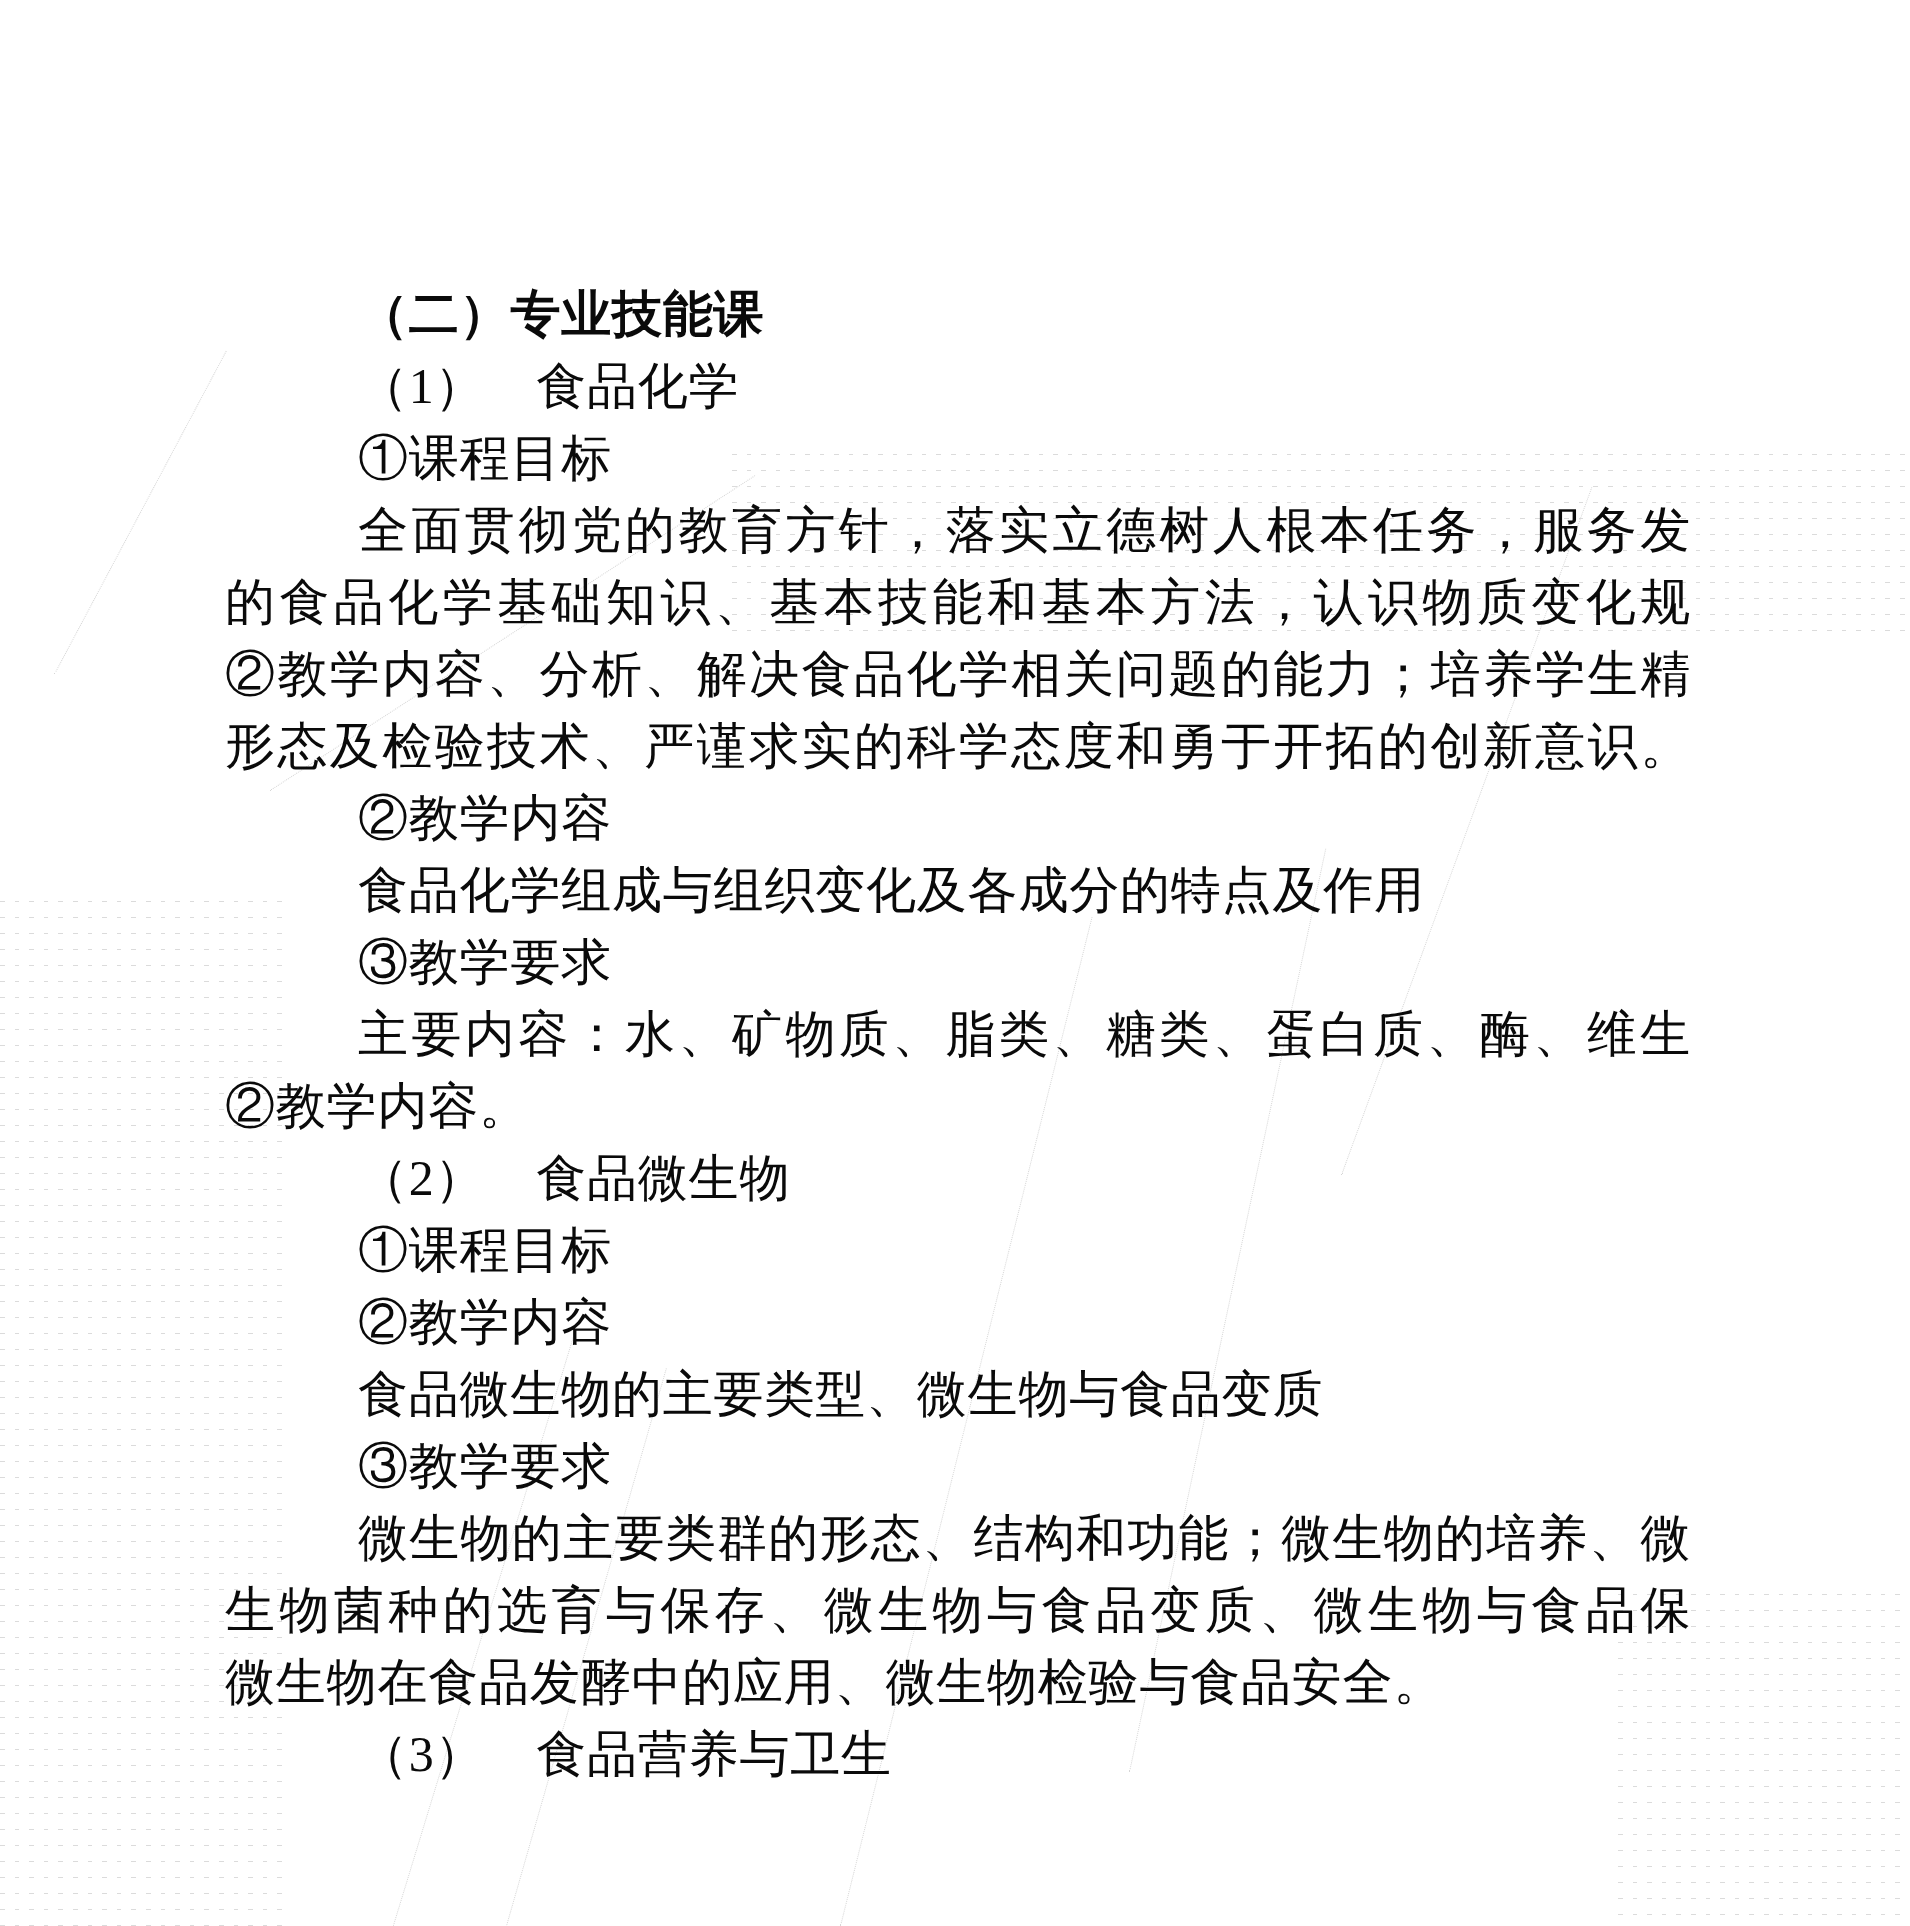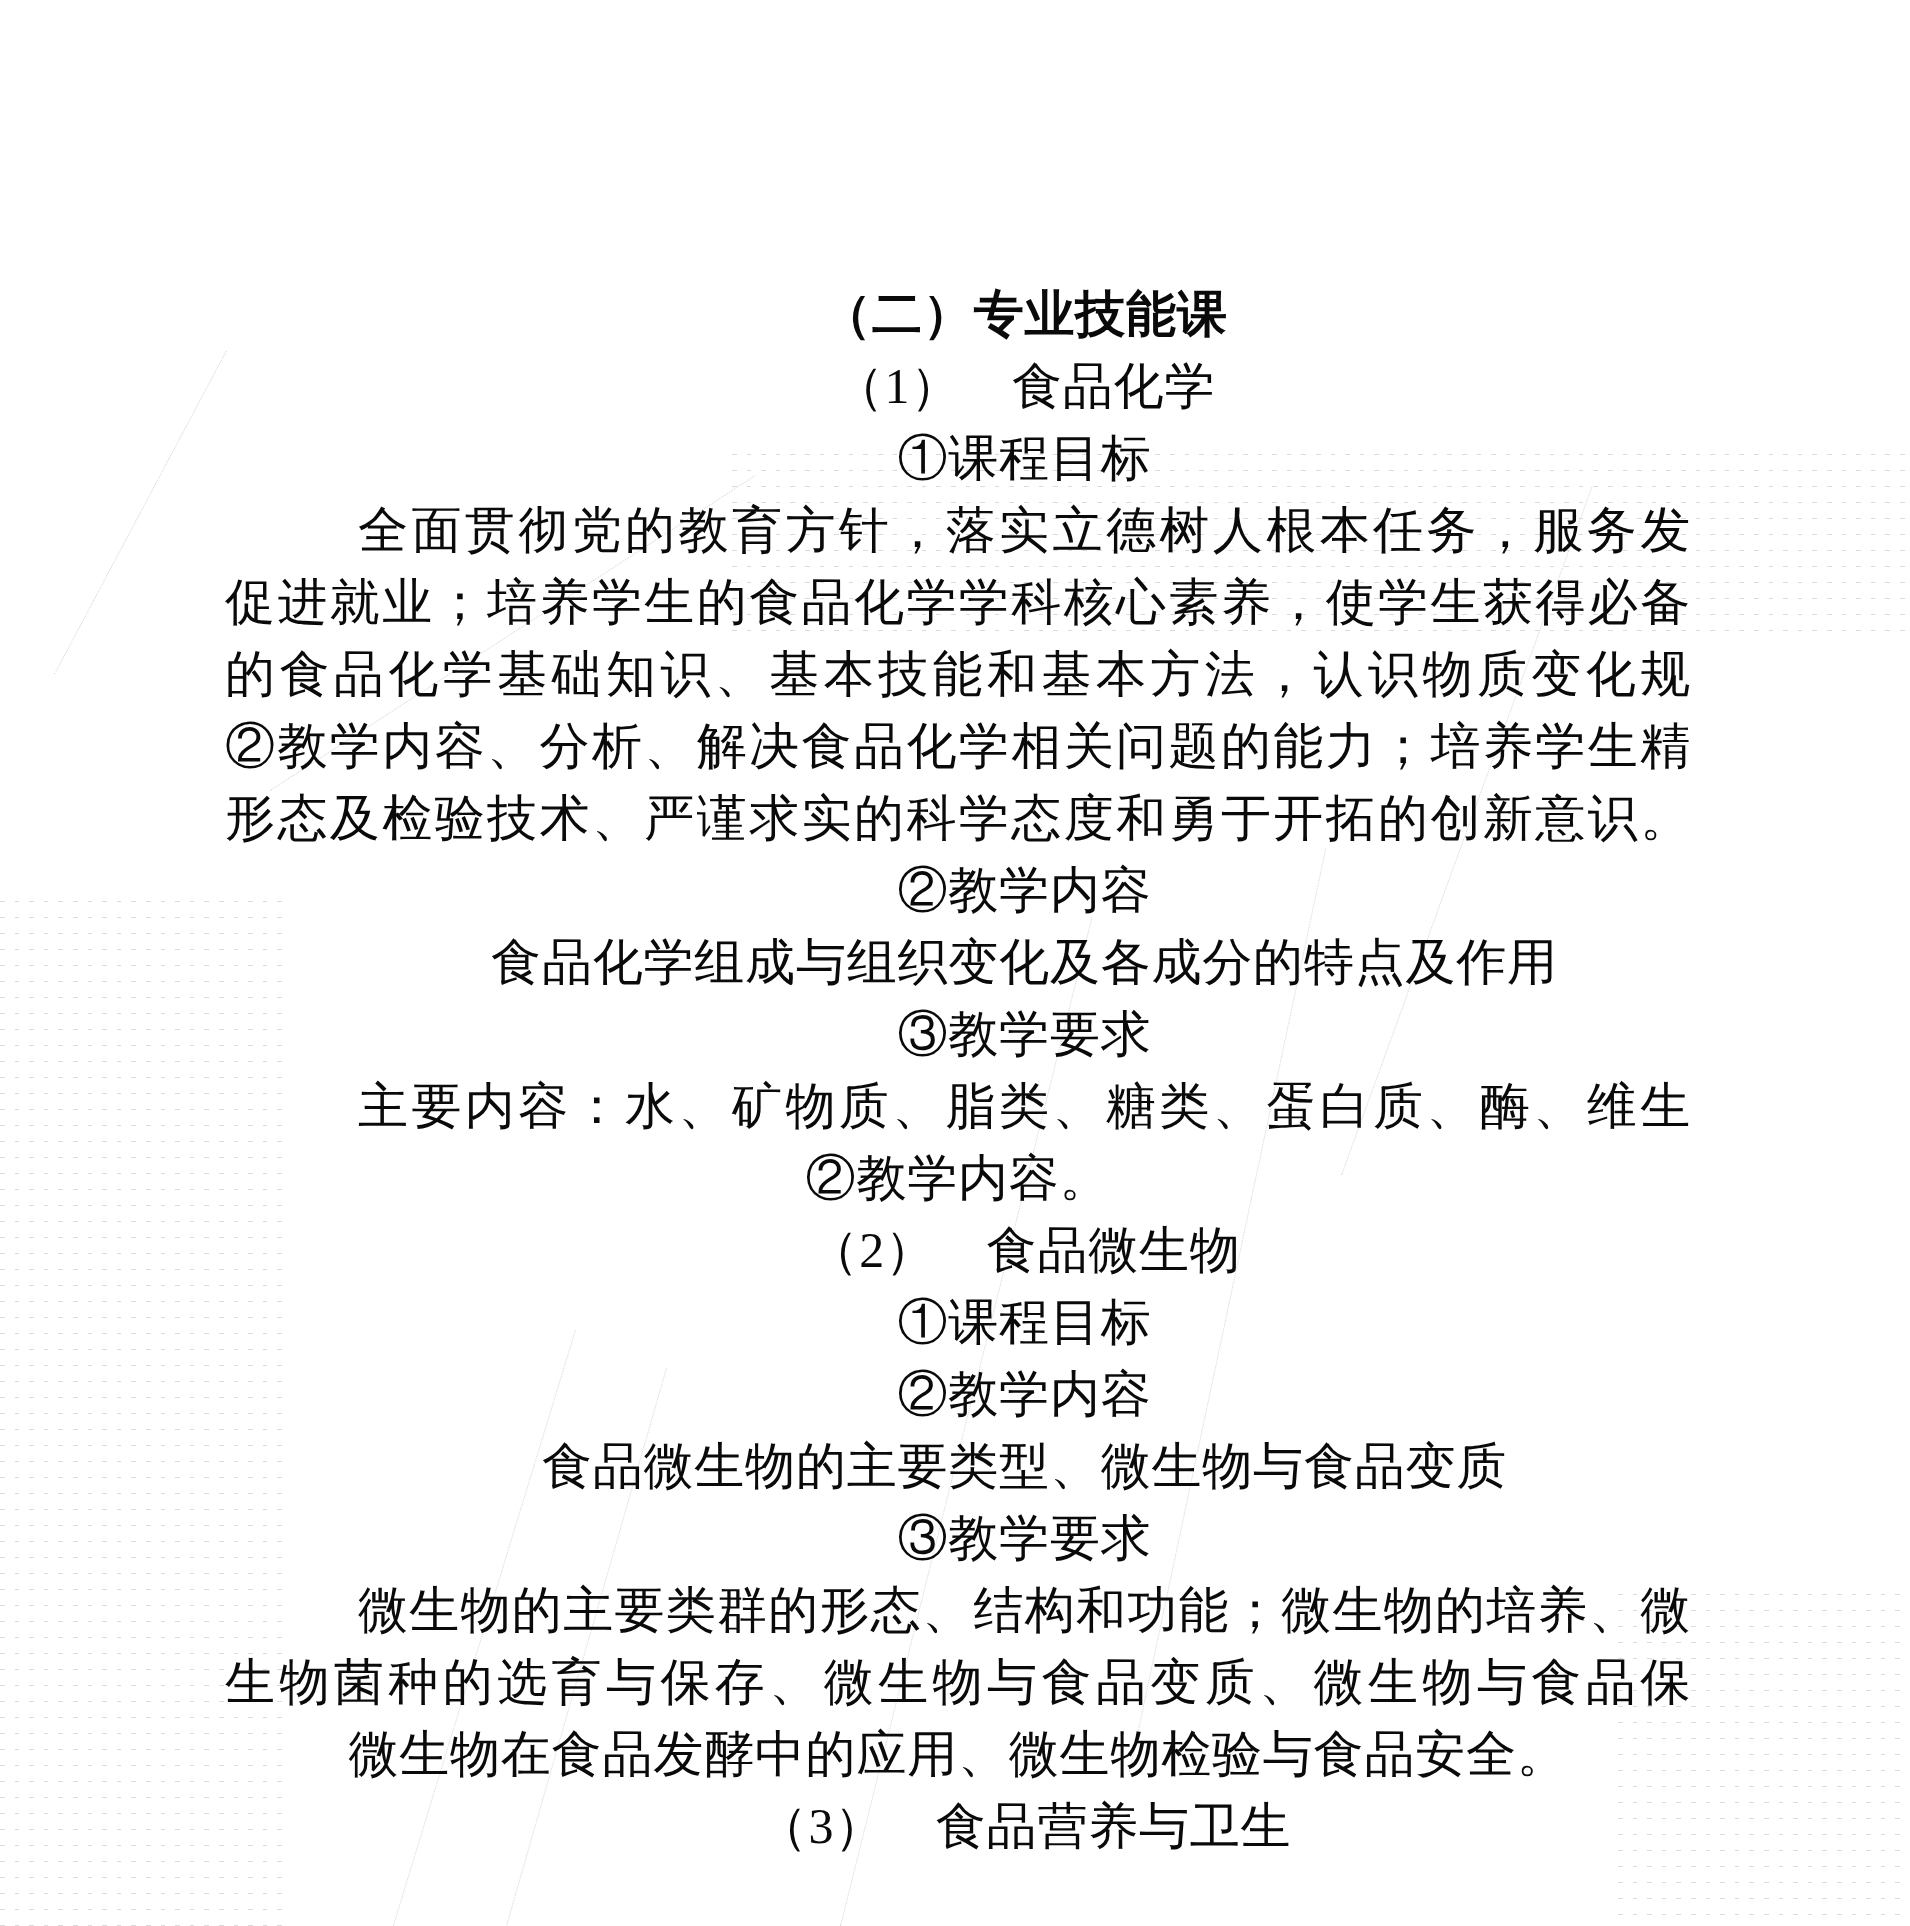--- a/index.html
+++ b/index.html
@@ -50,21 +50,21 @@
     position: absolute;
     left: 225px;
     top: 278px;
     width: 1466px;
   }
   .line {
     font-size: 50px;
     line-height: 72px;
     height: 72px;
     white-space: nowrap;
-    text-align: center;
+    text-align: left;
     letter-spacing: 0.8px;
   }
   .line.indent { padding-left: 133px; }
   .line.fill {
     white-space: normal;
     text-align: justify;
     text-align-last: justify;
     overflow: hidden;
   }
   .line.heading { font-weight: 700; }
@@ -84,21 +84,20 @@
   <div class="diag diag4"></div>
   <div class="diag diag5"></div>
   <div class="diag diag6"></div>
   <div class="diag diag7"></div>
 
   <main class="content">
     <div class="line indent heading">（二）专业技能课</div>
     <div class="line indent">（1）　食品化学</div>
     <div class="line indent">①课程目标</div>
     <div class="line indent fill">全面贯彻党的教育方针，落实立德树人根本任务，服务发展，</div>
-    <div class="line fill">促进就业；培养学生的食品化学学科核心素养，使学生获得必备</div>
     <div class="line fill">的食品化学基础知识、基本技能和基本方法，认识物质变化规律，</div>
     <div class="line fill">②教学内容、分析、解决食品化学相关问题的能力；培养学生精益</div>
     <div class="line fill">形态及检验技术、严谨求实的科学态度和勇于开拓的创新意识。</div>
     <div class="line indent">②教学内容</div>
     <div class="line indent">食品化学组成与组织变化及各成分的特点及作用</div>
     <div class="line indent">③教学要求</div>
     <div class="line indent fill">主要内容：水、矿物质、脂类、糖类、蛋白质、酶、维生素、</div>
     <div class="line">②教学内容。</div>
     <div class="line indent">（2）　食品微生物</div>
     <div class="line indent">①课程目标</div>

